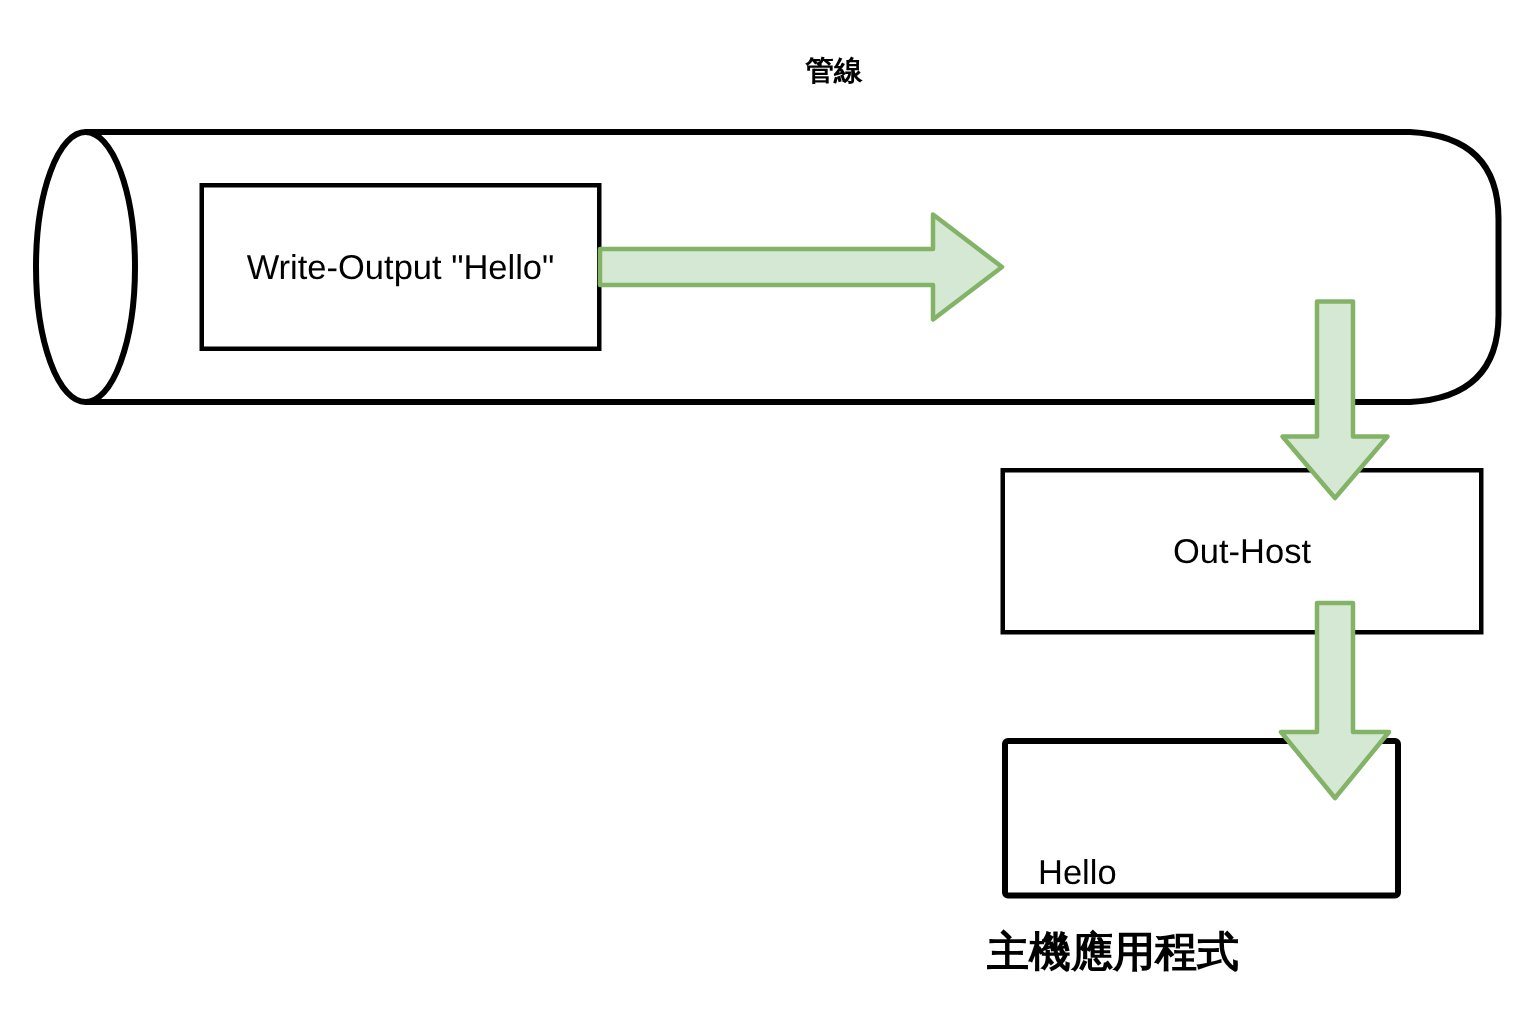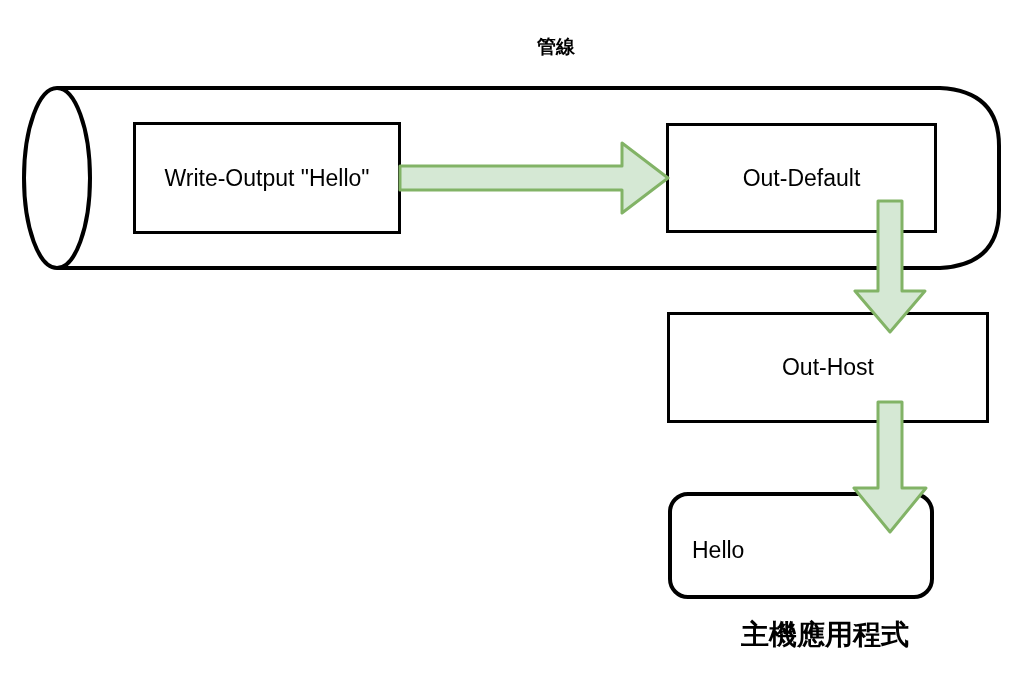--- a/index.html
+++ b/index.html
@@ -47,31 +47,31 @@
     justify-content: center;
     font-size: 23px;
     z-index: 2;
   }
   .node-write-output { left: 133px; top: 122px; width: 268px; height: 112px; }
   .node-out-default  { left: 666px; top: 123px; width: 271px; height: 110px; }
   .node-out-host     { left: 667px; top: 312px; width: 322px; height: 111px; }
   .node-hello {
     left: 668px; top: 492px; width: 266px; height: 107px;
     border-width: 4px;
-    border-radius: 20px;
-    align-items: center;
+    border-radius: 4px;
+    align-items: flex-end;
     justify-content: flex-start;
     padding: 10px 0 0 20px;
   }
   .host-label {
     position: absolute;
-    left: 692px;
+    left: 658px;
     top: 616px;
     width: 266px;
-    text-align: center;
+    text-align: left;
     font-size: 28px;
     font-weight: bold;
     z-index: 4;
   }
   .cyl-shape { fill: #ffffff; stroke: #000000; stroke-width: 4; }
   .arrow { fill: #d5e8d4; stroke: #82b366; stroke-width: 3; stroke-linejoin: round; }
 </style>
 </head>
 <body>
 
@@ -81,23 +81,20 @@
 
   <svg class="layer cyl" viewBox="0 0 1024 689">
     <path class="cyl-shape" d="M 57 88 L 940 88 Q 999 91 999 146 L 999 210 Q 999 265 940 268 L 57 268"></path>
     <ellipse class="cyl-shape" cx="57" cy="178" rx="33" ry="90"></ellipse>
   </svg>
 
   <div class="node node-write-output">
     <span>Write-Output "Hello"</span>
   </div>
 
-  <div class="node node-out-default">
-    <span>Out-Default</span>
-  </div>
 
   <div class="node node-out-host">
     <span>Out-Host</span>
   </div>
 
   <div class="node node-hello">
     <span>Hello</span>
   </div>
 
   <svg class="layer arrows" viewBox="0 0 1024 689">

